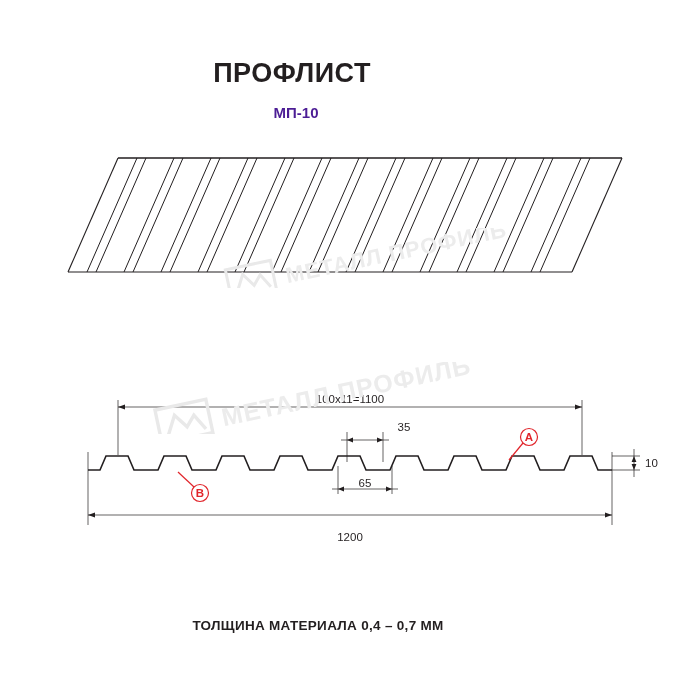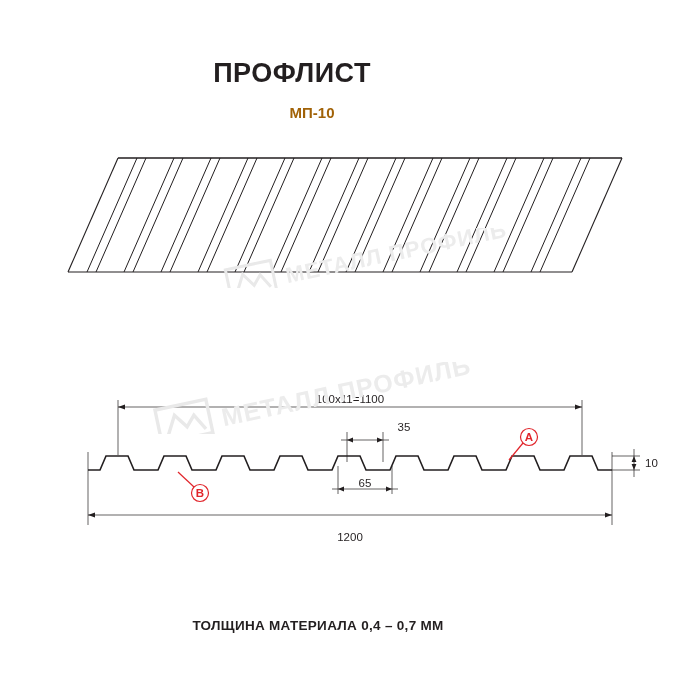--- a/index.html
+++ b/index.html
@@ -31,22 +31,21 @@
     color: #231f20;
   }
   .subtitle {
     position: absolute;
     top: 104px;
     left: 0;
     width: 592px;
     text-align: center;
     font-size: 15px;
     font-weight: bold;
-    color: #a16207;
-    padding-left: 16px;
+    color: #4c1d95;
   }
   .footnote {
     position: absolute;
     top: 618px;
     left: 0;
     width: 636px;
     text-align: center;
     font-size: 13.5px;
     font-weight: bold;
     letter-spacing: 0.3px;

